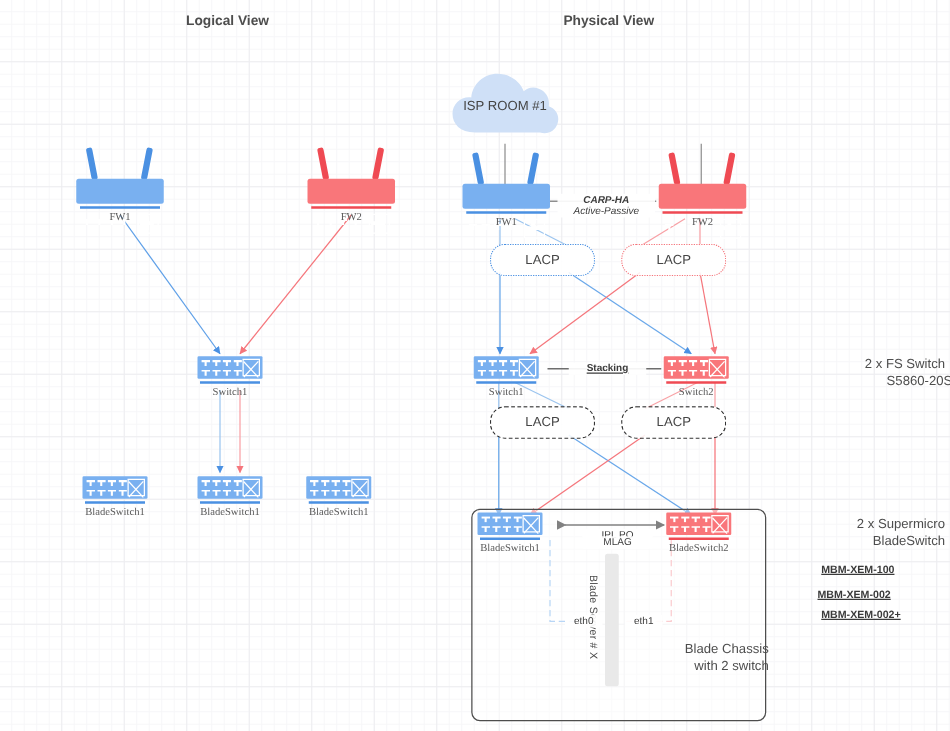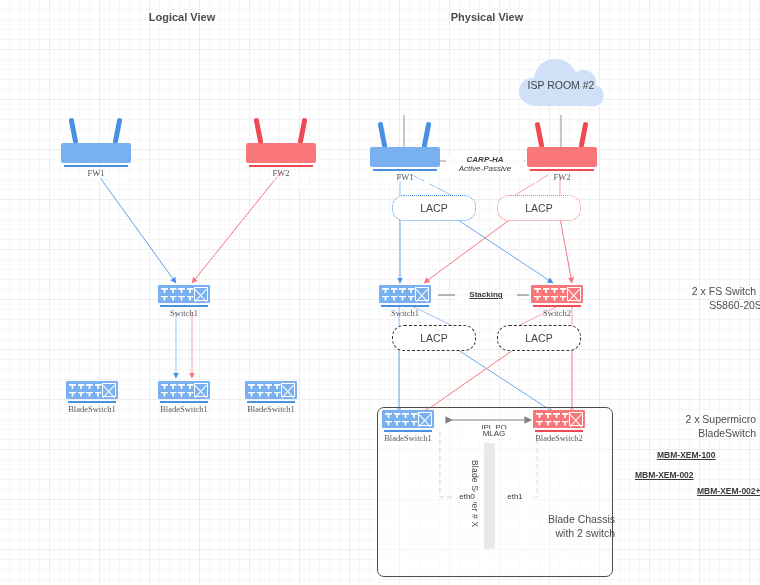--- a/index.html
+++ b/index.html
@@ -386,28 +386,28 @@
           <div class="port"></div>
           <div class="port"></div>
           <div class="port"></div>
       </div>
       <div class="xbox"></div>
     </div>
     <div class="sbase blue2"></div>
   </div>
   <div class="node-label" style="left:231px; top:404px; width:80px;">BladeSwitch1</div>
 
-
-  <div class="cloud" style="left:517px; top:56px; width:88px; height:60px;">
+  <div class="cloud" style="left:360px; top:56px; width:88px; height:60px;">
     <svg width="88" height="60" viewBox="0 0 88 60">
       <path d="M20,50 C8,50 2,43 2,35 C2,27 9,21 17,22 C18,11 27,3 38,3 C48,3 56,9 59,17
                C62,14 67,13 71,15 C77,17 80,23 79,29 C85,31 88,37 86,43 C84,49 78,52 72,50 Z" fill="#cfe0f7"></path>
     </svg>
-    <div class="cl-txt">ISP ROOM #2</div>
-  </div>
+    <div class="cl-txt">ISP ROOM #1</div>
+  </div>
+
 
   <div class="router" style="left:370px; top:122px;">
     <div class="ant l blue2"></div>
     <div class="ant r blue2"></div>
     <div class="body blue">
       <div class="leds">
         <div class="led"></div>
           <div class="led"></div>
           <div class="led"></div>
           <div class="led"></div>
@@ -531,16 +531,16 @@
   <div class="ftext" style="left:493px; top:512px; width:122px;">Blade Chassis</div>
   <div class="ftext" style="left:493px; top:526px; width:122px;">with 2 switch</div>
 
   <div class="ftext" style="left:638px; top:284px; width:118px;">2 x FS Switch</div>
   <div class="ftext" style="left:652px; top:298px; width:118px;">S5860-20SQ</div>
 
   <div class="ftext" style="left:638px; top:412px; width:118px;">2 x Supermicro</div>
   <div class="ftext" style="left:638px; top:426px; width:118px;">BladeSwitch</div>
 
   <div class="link-text" style="left:657px; top:450px;text-decoration:underline;">MBM-XEM-100</div>
-  <div class="link-text" style="left:635px; top:470px;">MBM-XEM-002</div>
-  <div class="link-text" style="left:657px; top:486px;margin-left:40px;">MBM-XEM-002+</div>
+  <div class="link-text" style="left:654px; top:470px;">MBM-XEM-002</div>
+  <div class="link-text" style="left:657px; top:486px;">MBM-XEM-002+</div>
 
 </div>
 
 </body></html>

